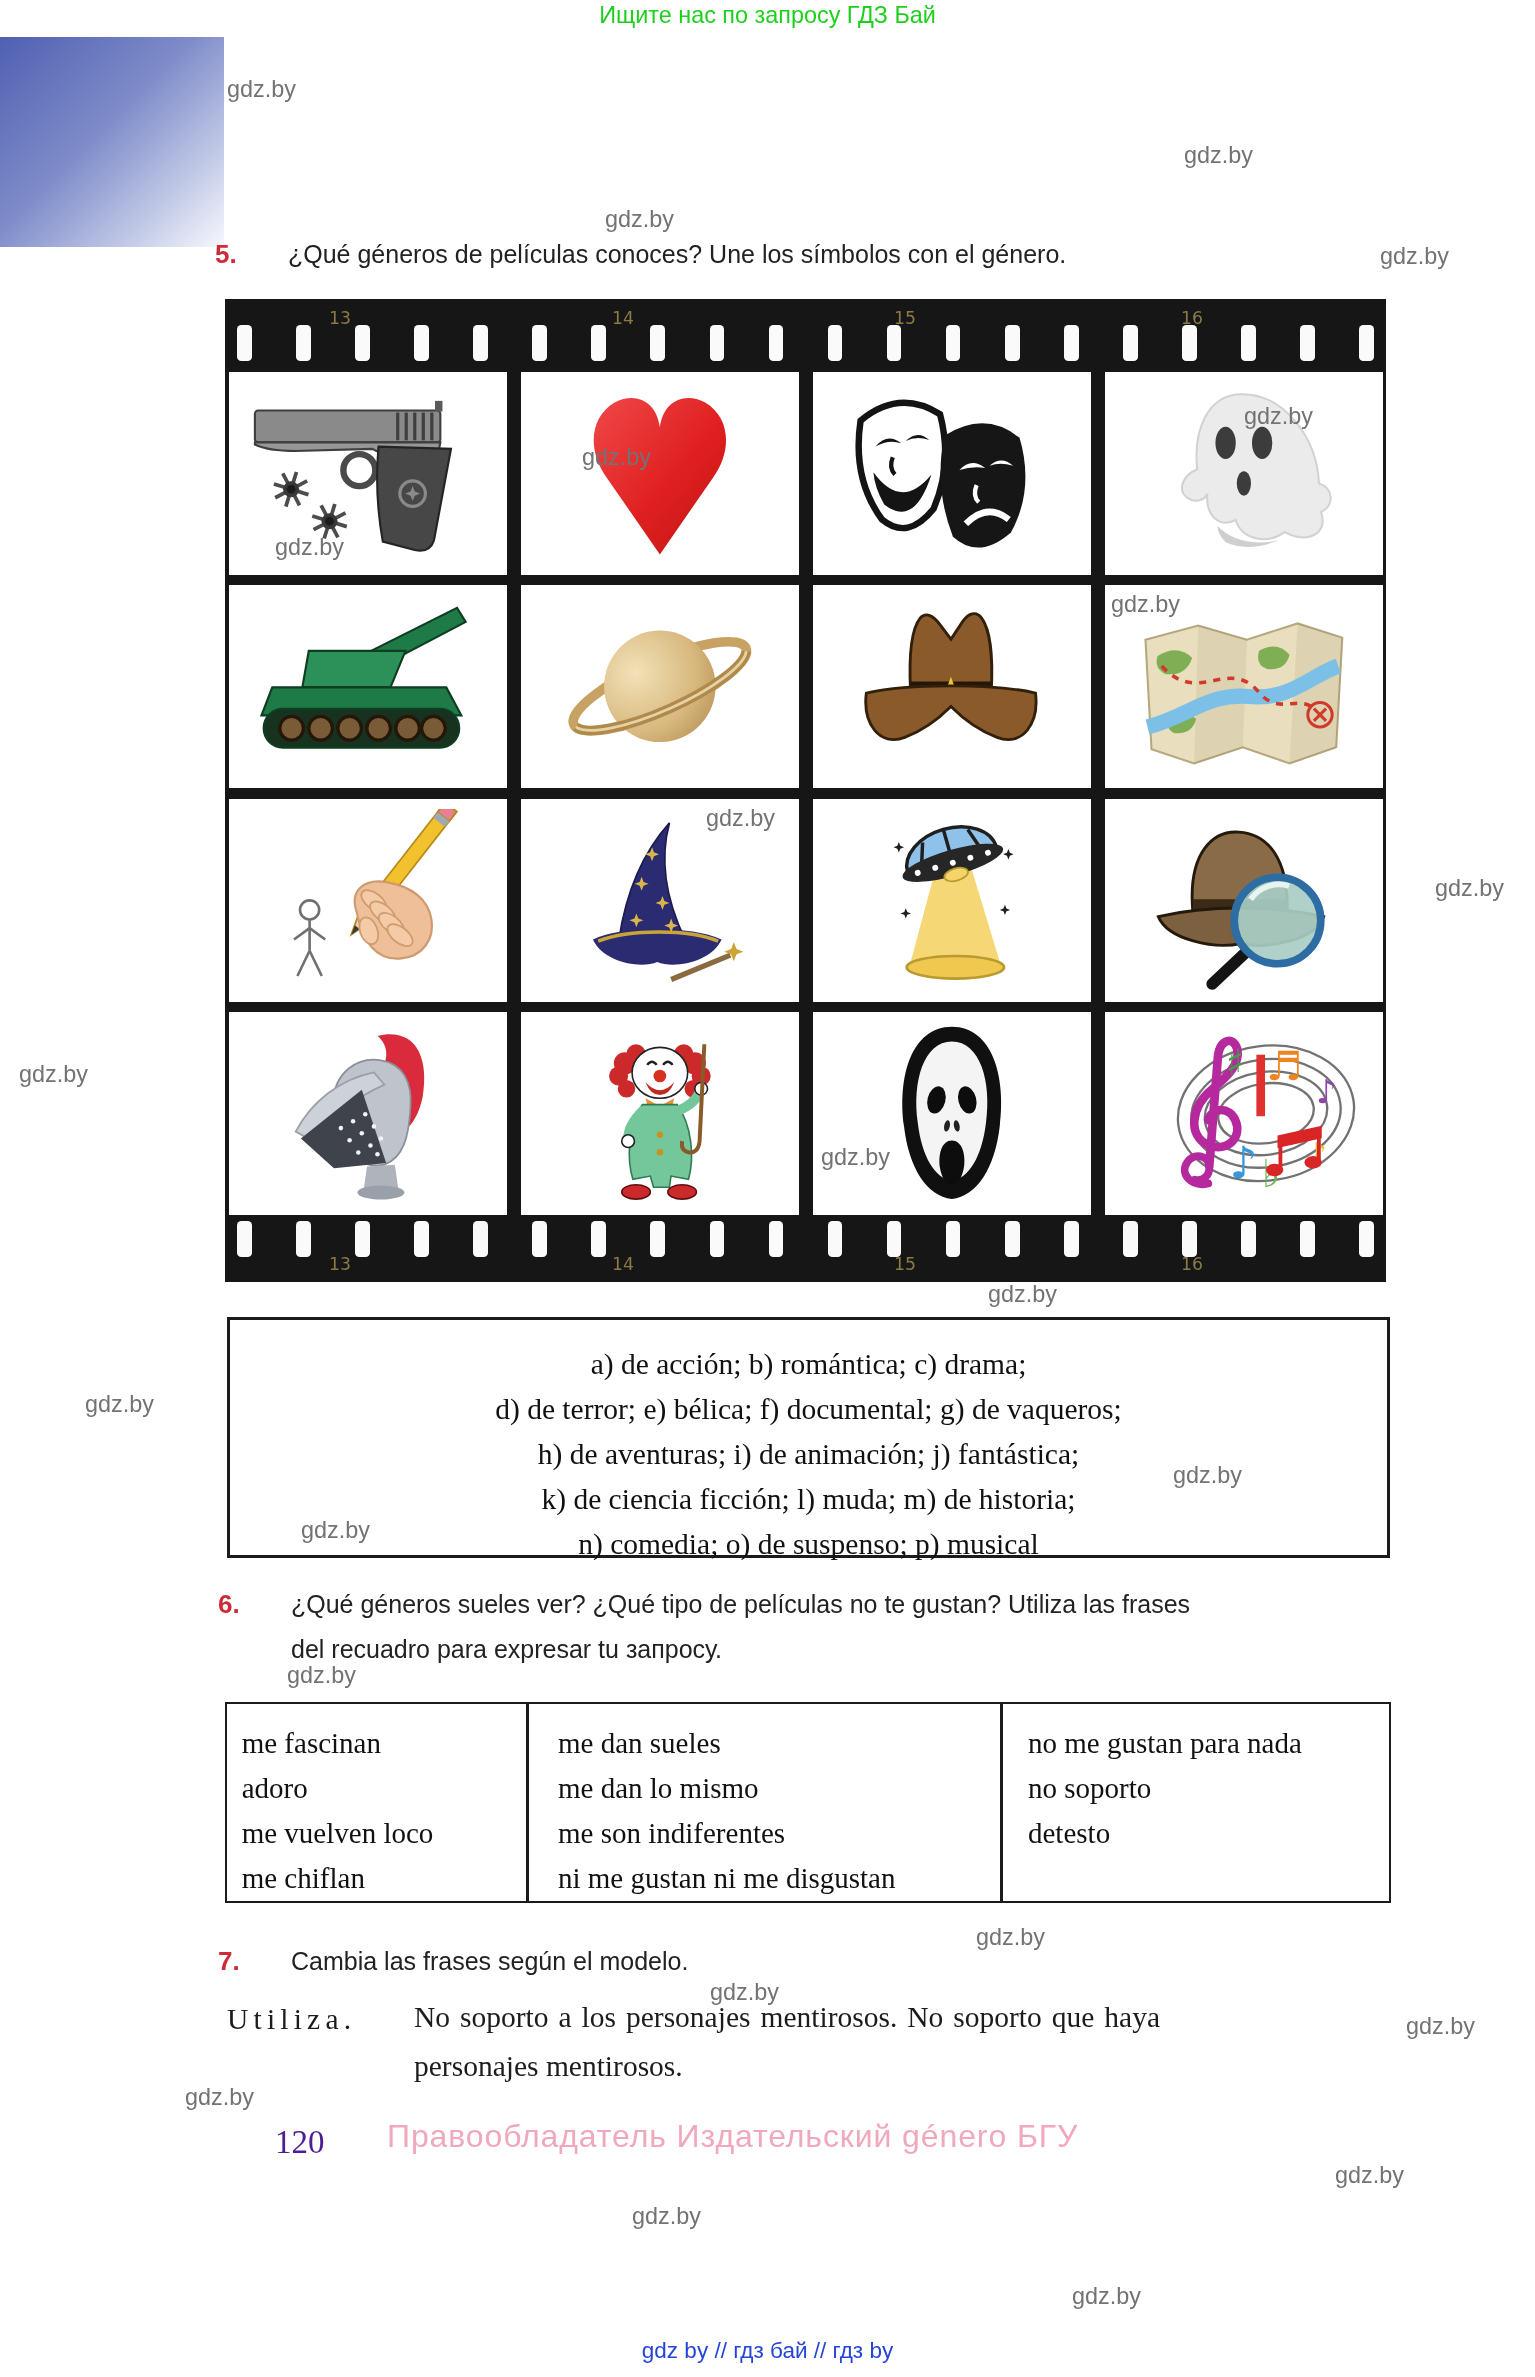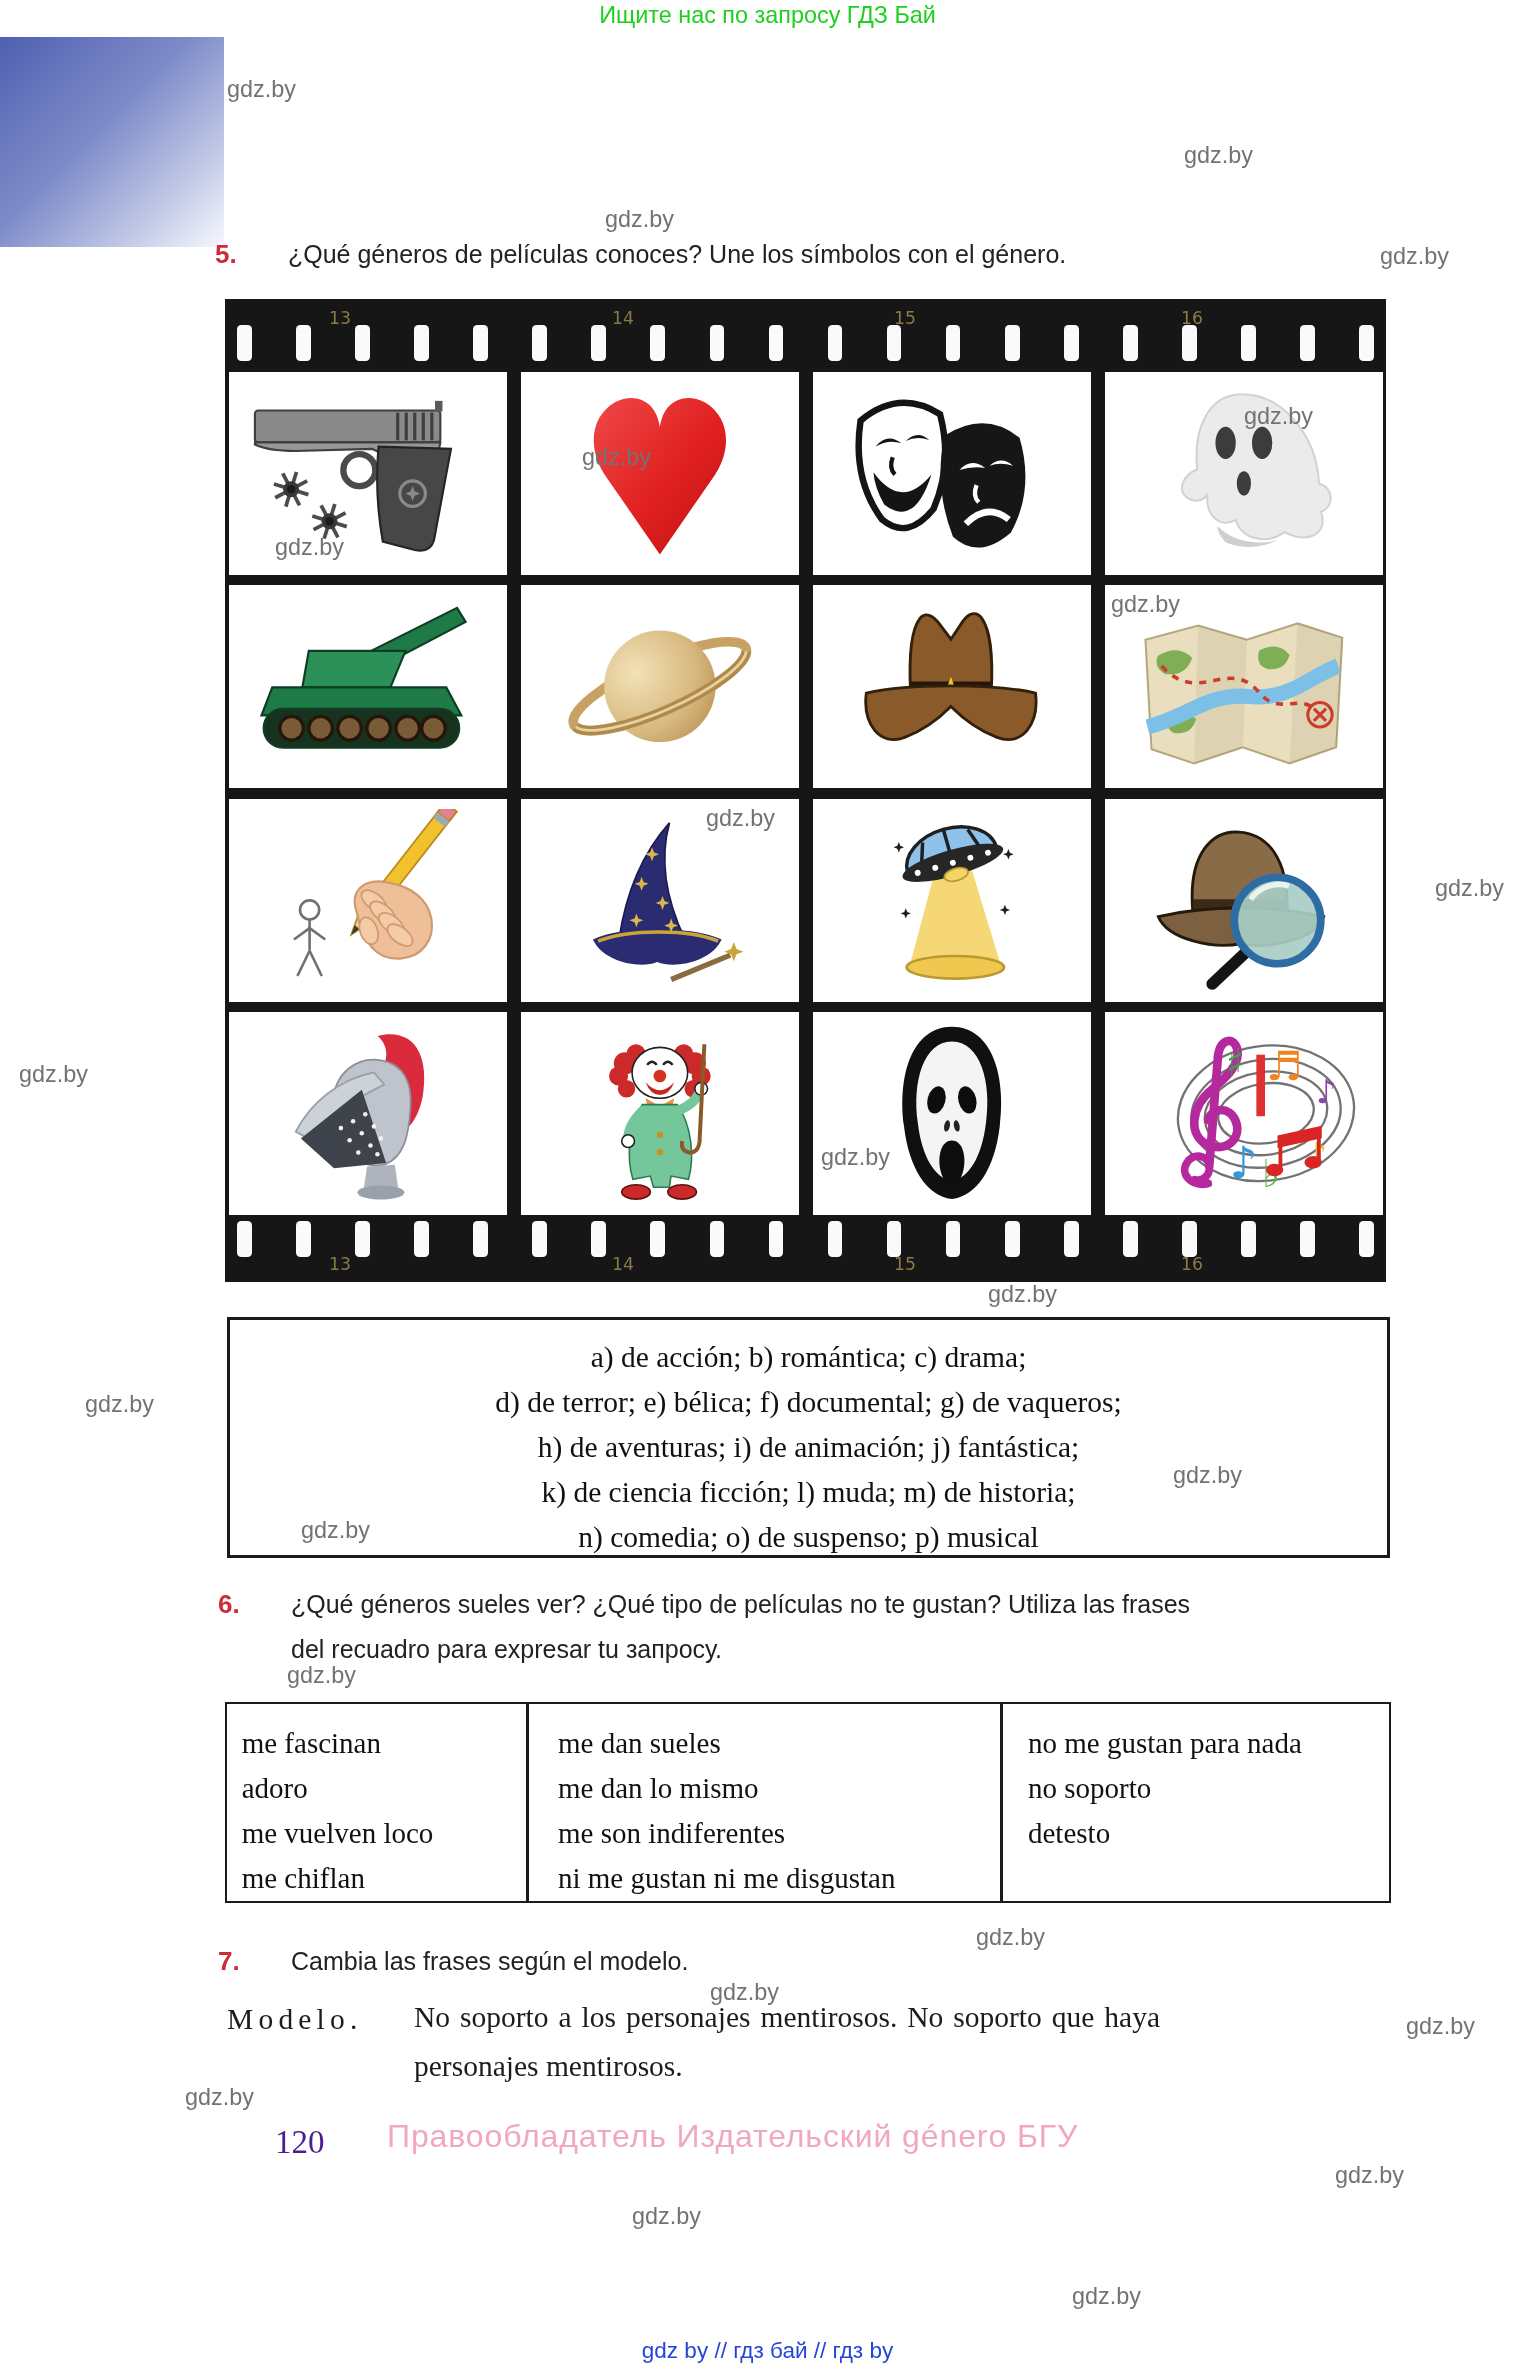--- a/index.html
+++ b/index.html
@@ -19,21 +19,21 @@
   .fs-num{position:absolute;color:var(--olive,#8a7a45);font-size:17.3px;font-family:"DejaVu Sans",sans-serif;}
   .holes{position:absolute;left:12px;right:12px;display:flex;justify-content:space-between;}
   .hole{width:14.7px;height:36px;background:#fafafa;border-radius:4.3px;}
   .cells{position:absolute;left:3.5px;right:3.5px;top:73px;height:843px;display:grid;
          grid-template-columns:repeat(4,1fr);grid-template-rows:repeat(4,1fr);
          column-gap:14px;row-gap:10.4px;}
   .cell{background:#ffffff;display:flex;align-items:center;justify-content:center;overflow:hidden;}
   .cell svg{width:92%;height:90%;}
 
   .genres{left:227px;top:1317px;width:1163px;height:241px;border:3.5px solid #1b1b1b;box-sizing:border-box;
-          text-align:center;font-family:"Liberation Serif",serif;font-size:29.5px;color:#111;padding-top:15px;}
+          text-align:center;font-family:"Liberation Serif",serif;font-size:29.5px;color:#111;padding-top:22px;}
   .genre-line{line-height:45px;white-space:nowrap;}
 
   .phrases{left:225px;top:1702px;width:1166px;height:201px;border:2.6px solid #1b1b1b;box-sizing:border-box;
            font-family:"Liberation Serif",serif;font-size:29px;color:#111;}
   .pdiv{position:absolute;top:0;bottom:0;width:2.6px;background:#1b1b1b;}
   .pcol{position:absolute;top:17.3px;}
   .pcol div{line-height:45px;white-space:nowrap;}
 
   .serif{font-family:"Liberation Serif",serif;}
   .wm{position:absolute;font-size:23.4px;color:#737373;white-space:nowrap;z-index:40;}
@@ -430,21 +430,21 @@
     <div class="pcol" style="left: 801px;">
       <div>no me gustan para nada</div>
       <div>no soporto</div>
       <div>detesto</div>
     </div>
   </div>
 
 <span class="abs exnum nowrap" style="left:218px;top:1946px;">7.</span>
 <span class="abs extitle nowrap" style="left:291px;top:1947px;">Cambia las frases según el modelo.</span>
 
-<span class="abs serif modelo-label nowrap" style="left:227px;top:2003px;font-size:29.5px;">Modelo.</span>
+<span class="abs serif modelo-label nowrap" style="left:227px;top:2003px;font-size:29.5px;">Utiliza.</span>
 <span class="abs serif nowrap" style="left:414px;top:2001px;font-size:29.5px;word-spacing:2.6px;">No soporto a los personajes mentirosos. No soporto que haya</span>
 <span class="abs serif nowrap" style="left:414px;top:2050px;font-size:29.5px;">personajes mentirosos.</span>
 
 <span class="abs pagenum nowrap" style="left:227px;top:2124px;">120</span>
 <span class="abs copyright nowrap" style="left:387px;top:2118px;">Правообладатель Издательский género БГУ</span>
 <div class="abs footer">gdz by  //  гдз бай  //  гдз by</div>
 
 <span class="wm" style="left: 227px; top: 76px;">gdz.by</span>
 <span class="wm" style="left: 1184px; top: 142px;">gdz.by</span>
 <span class="wm" style="left: 605px; top: 206px;">gdz.by</span>

